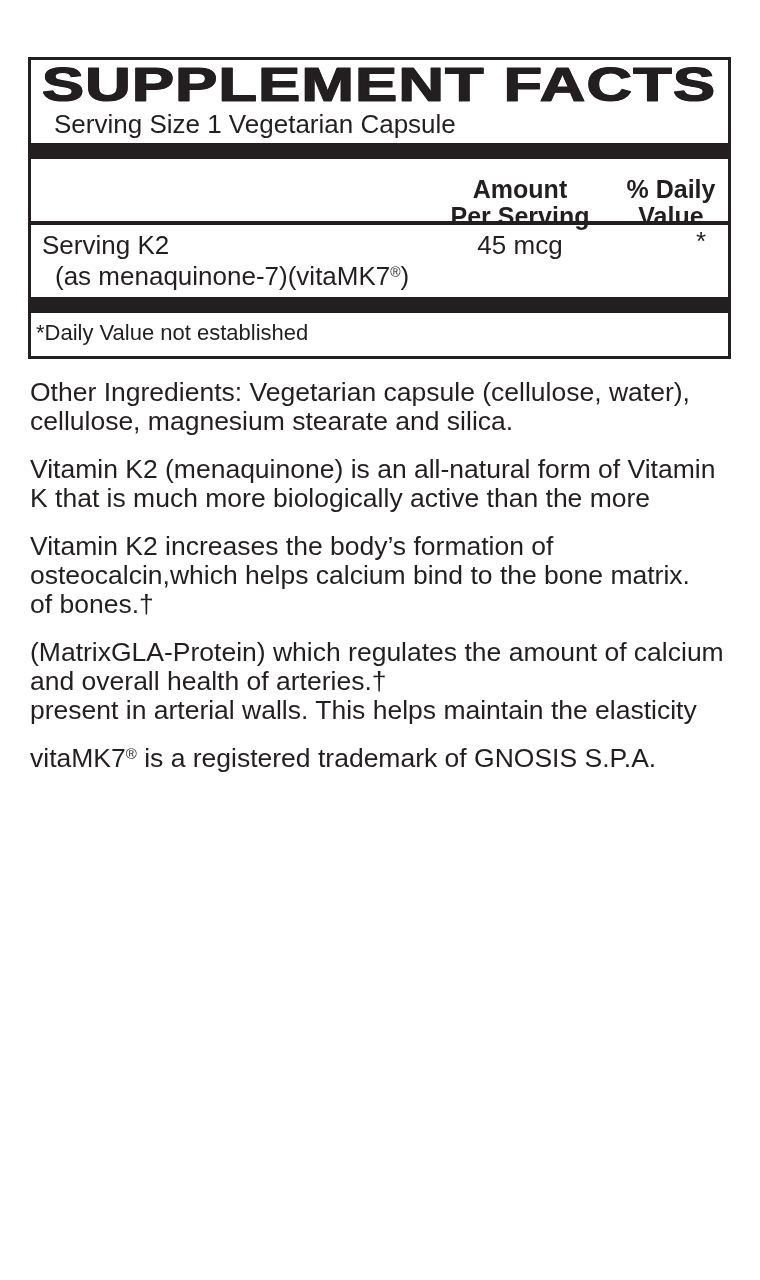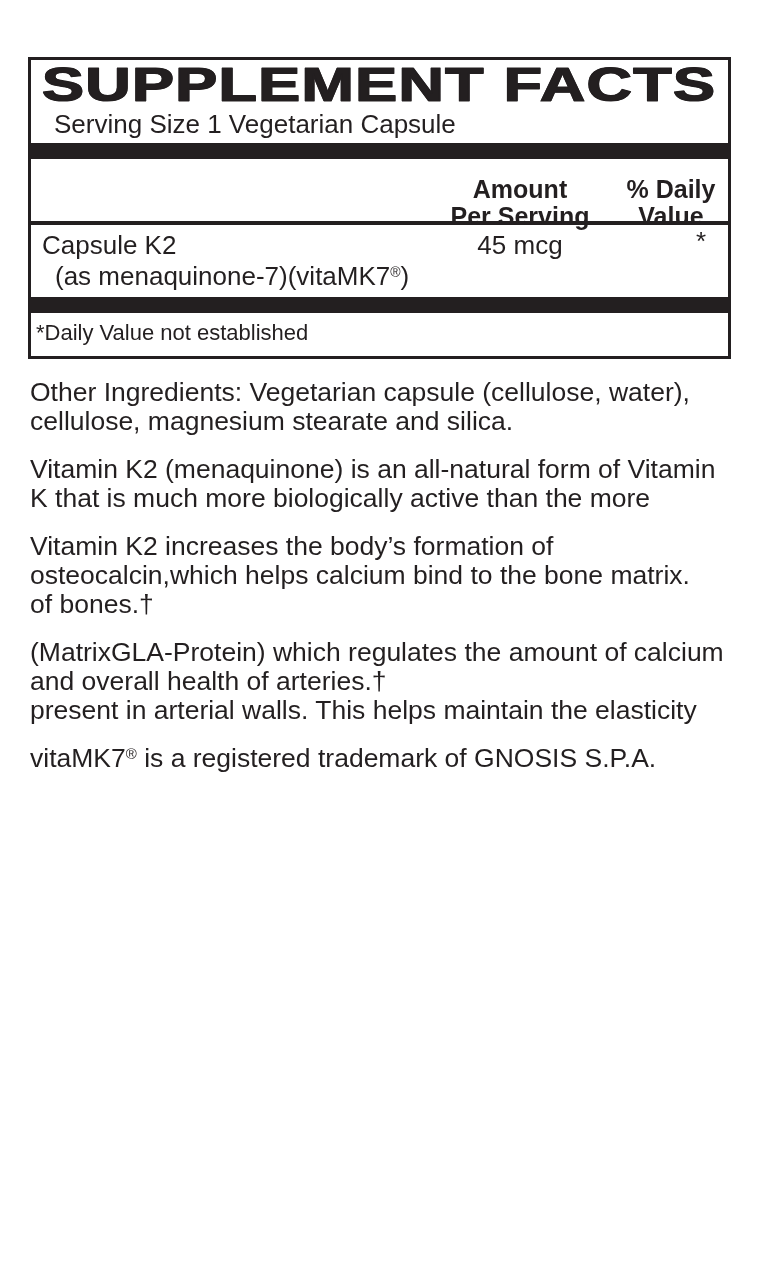--- a/index.html
+++ b/index.html
@@ -150,21 +150,21 @@
     <div>Amount</div>
     <div>Per Serving</div>
   </div>
   <div class="sf-colhead daily">
     <div>% Daily</div>
     <div>Value</div>
   </div>
 
   <div class="sf-rule"></div>
 
-  <div class="sf-ing-name">Capsule K2</div>
+  <div class="sf-ing-name">Serving K2</div>
   <div class="sf-ing-amount">45 mcg</div>
   <div class="sf-ing-daily">*</div>
   <div class="sf-ing-detail"><span>(as menaquinone-7)(vitaMK7</span><sup class="reg-sm">®</sup><span>)</span></div>
 
   <div class="sf-bar sf-bar2"></div>
 
   <div class="sf-footnote">*Daily Value not established</div>
 </div>
 
 <div class="body-copy">

